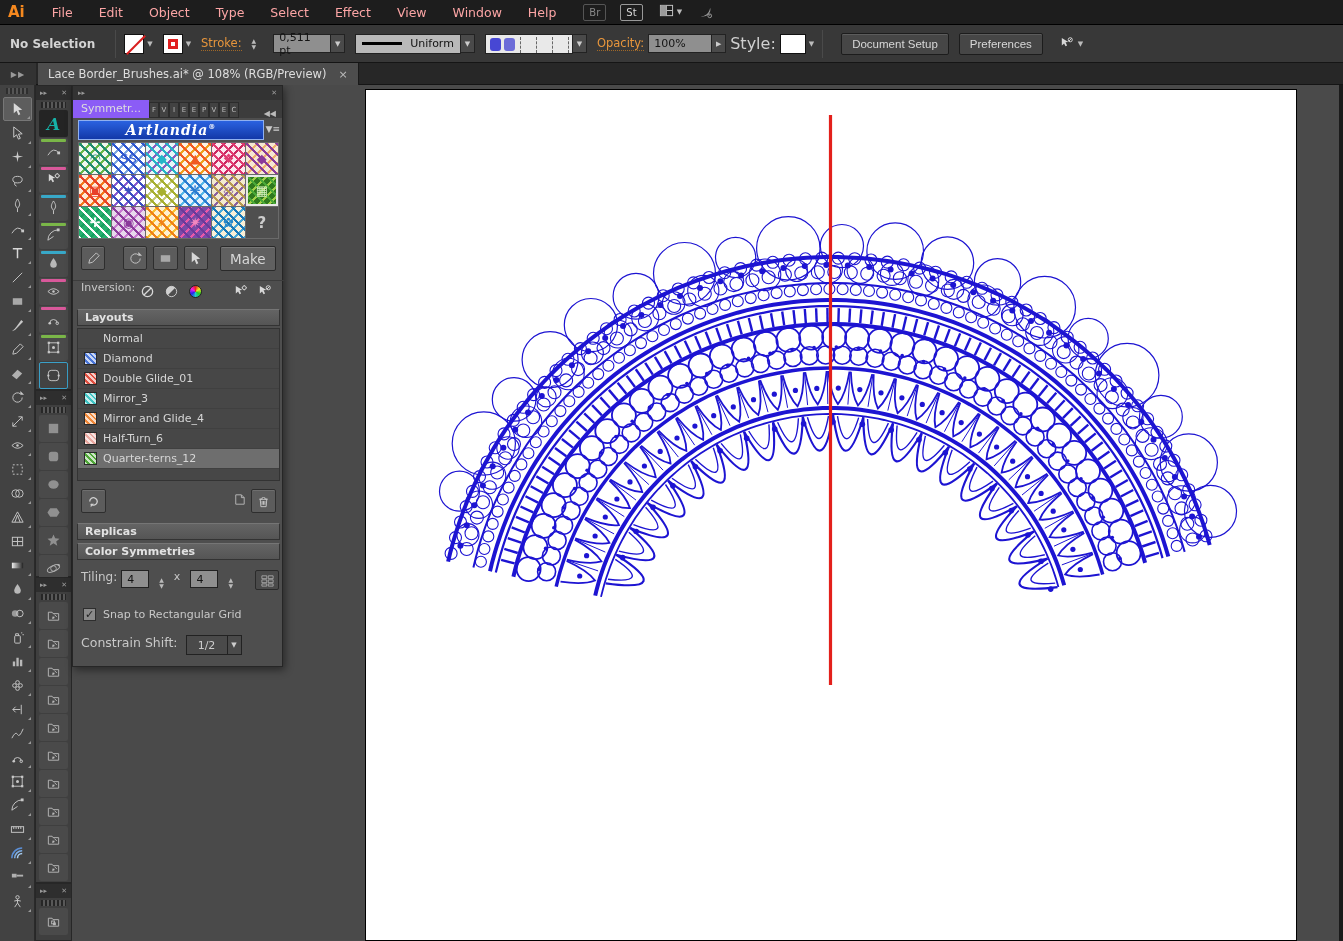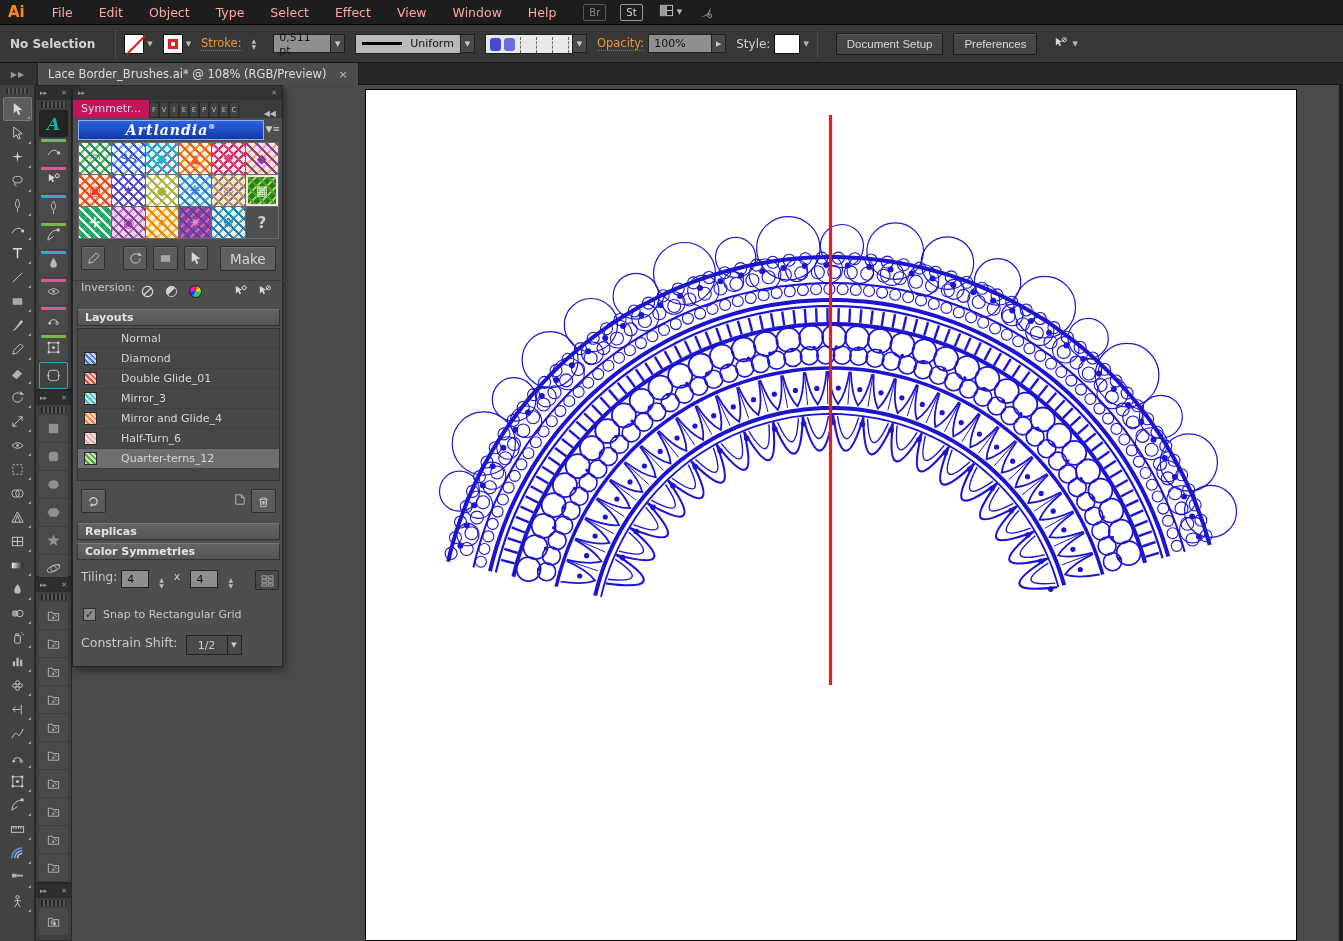--- a/index.html
+++ b/index.html
@@ -18,21 +18,21 @@
 
   
   #controlbar { position:absolute; left:0; top:25px; width:1343px; height:38px;
                 background:#383838; border-bottom:1px solid #151515; display:flex; align-items:center; z-index:30; }
   .cb-sep { width:1px; height:28px; background:#262626; border-right:1px solid #4a4a4a; margin:0 8px; }
   #no-selection { color:#d4d4d4; font-size:12px; font-weight:bold; margin-left:10px; margin-right:12px; }
   .swatch-box { width:20px; height:20px; background:#fff; border:1px solid #111; position:relative; }
   .none-slash { position:absolute; left:-2px; top:9px; width:26px; height:2px; background:#d81e1e; transform:rotate(-45deg); }
   .stroke-ring { position:absolute; left:4px; top:4px; width:10px; height:10px; border:3px solid #e02020; }
   .cb-label { color:#e8963c; font-size:11.5px; border-bottom:1px dotted #a06828; margin:0 4px 0 10px; }
-  .cb-plain { color:#cfcfcf; font-size:12px; margin:0 4px 0 10px; }
+  .cb-plain { color:#cfcfcf; font-size:16px; margin:0 4px 0 4px; }
   .stepper { display:flex; flex-direction:column; justify-content:center; color:#bbb; font-size:6px; line-height:6px; margin-left:6px; }
   .field { background:#8f8f8f; color:#141414; font-size:11px; height:19px; display:flex; align-items:center;
            padding:0 5px; border:1px solid #222; }
   .dd-cell { width:14px; height:19px; background:#4a4a4a; border:1px solid #222; border-left:none;
              display:flex; align-items:center; justify-content:center; color:#ccc; font-size:7px; }
   #profile-btn { display:flex; align-items:center; background:#b9b9b9; border:1px solid #222; height:20px; padding:0 6px; margin-left:10px; }
   #profile-line { width:40px; height:3px; background:#000; margin-right:8px; }
   #profile-btn span { color:#111; font-size:11px; }
   #brush-preview { width:88px; height:20px; background:#e9e9e9; border:1px solid #222; margin-left:10px; position:relative; overflow:hidden; }
   .bp-blob { position:absolute; top:3px; width:11px; height:13px; background:#2a2ad0; border-radius:3px; opacity:.85; }
@@ -79,21 +79,21 @@
   #artboard { position:absolute; left:330px; top:4px; width:932px; height:852px; background:#fff; border:1px solid #000; }
   #lace-svg { position:absolute; left:0; top:0; }
   #right-edge { position:absolute; right:0; top:0; width:4px; height:856px; background:#1a1a1a; }
 
   
   #sympanel { position:absolute; left:72px; top:0; width:211px; height:582px; background:#4e4e4e;
               border:1px solid #262626; box-shadow:2px 3px 8px rgba(0,0,0,.45); z-index:12; font-size:11px; }
   #sp-hdr { height:14px; background:#333; display:flex; align-items:center; justify-content:space-between;
             padding:0 5px; color:#999; font-size:7px; }
   #sp-tabs { height:18px; background:#3c3c3c; display:flex; align-items:flex-end; }
-  #sp-tab-main { background:#be185d; color:#ddd; font-size:11px; padding:2px 8px; height:18px; }
+  #sp-tab-main { background:#8b5cf6; color:#ddd; font-size:11px; padding:2px 8px; height:18px; }
   .mini-tab { width:10px; height:16px; background:#424242; border:1px solid #2c2c2c; color:#bbb;
               font-size:7px; display:flex; align-items:center; justify-content:center; }
   #sp-collapse { margin-left:auto; color:#bbb; font-size:8px; padding:0 6px; }
   #brand-banner { position:absolute; left:5px; top:34px; width:186px; height:20px;
                   background:linear-gradient(#2a62e0,#1238a8); border:1px solid #8fb0f0;
                   display:flex; align-items:center; justify-content:center; }
   #brand-banner span { color:#fff; font-family:"DejaVu Serif", serif; font-style:italic; font-weight:bold;
                        font-size:14px; letter-spacing:1px; }
   #brand-banner sup { font-size:7px; color:#fff; }
   #sp-menu-icon { position:absolute; right:2px; top:38px; color:#ccc; font-size:9px; }
@@ -109,21 +109,21 @@
               box-shadow:inset 0 1px 0 #787878; }
   .sp-label { color:#c8c8c8; font-size:11px; }
   .inv-btn { width:24px; height:20px; display:flex; align-items:center; justify-content:center; }
   .wheel { width:13px; height:13px; border-radius:50%;
            background:conic-gradient(#e22,#ee2,#2c2,#2cc,#22e,#e2e,#e22); border:1px solid #222; }
   .sec-hdr { position:absolute; left:4px; width:203px; height:17px; background:linear-gradient(#646464,#555);
              border:1px solid #333; border-top-color:#757575; color:#e2e2e2; font-weight:bold;
              font-size:11px; line-height:16px; padding-left:7px; }
   #layout-list { position:absolute; left:4px; top:242px; width:203px; height:153px; background:#474747;
                  border:1px solid #333; overflow:hidden; }
-  .lrow { height:20px; display:flex; align-items:center; gap:24px; padding-left:6px; border-bottom:1px solid #404040; color:#d6d6d6; font-size:11px; }
+  .lrow { height:20px; display:flex; align-items:center; gap:6px; padding-left:6px; border-bottom:1px solid #404040; color:#d6d6d6; font-size:11px; }
   .lrow.selected { background:#6e6e6e; }
   .licon { width:13px; height:13px; border:1px solid #2a2a2a; }
   .licon.empty { border:none; }
   #field-x, #field-y { width:28px; height:18px; }
   .mini-grid-btn { width:24px; height:20px; background:#4a4a4a; border:1px solid #2a2a2a; border-radius:2px;
                    display:flex; align-items:center; justify-content:center; }
   .checkbox { width:13px; height:13px; background:#8a8a8a; border:1px solid #2e2e2e; color:#222;
               font-size:11px; line-height:12px; text-align:center; }
   #constrain-dd { display:flex; }
   #constrain-val { width:42px; height:20px; background:#4a4a4a; border:1px solid #222; color:#ccc;

